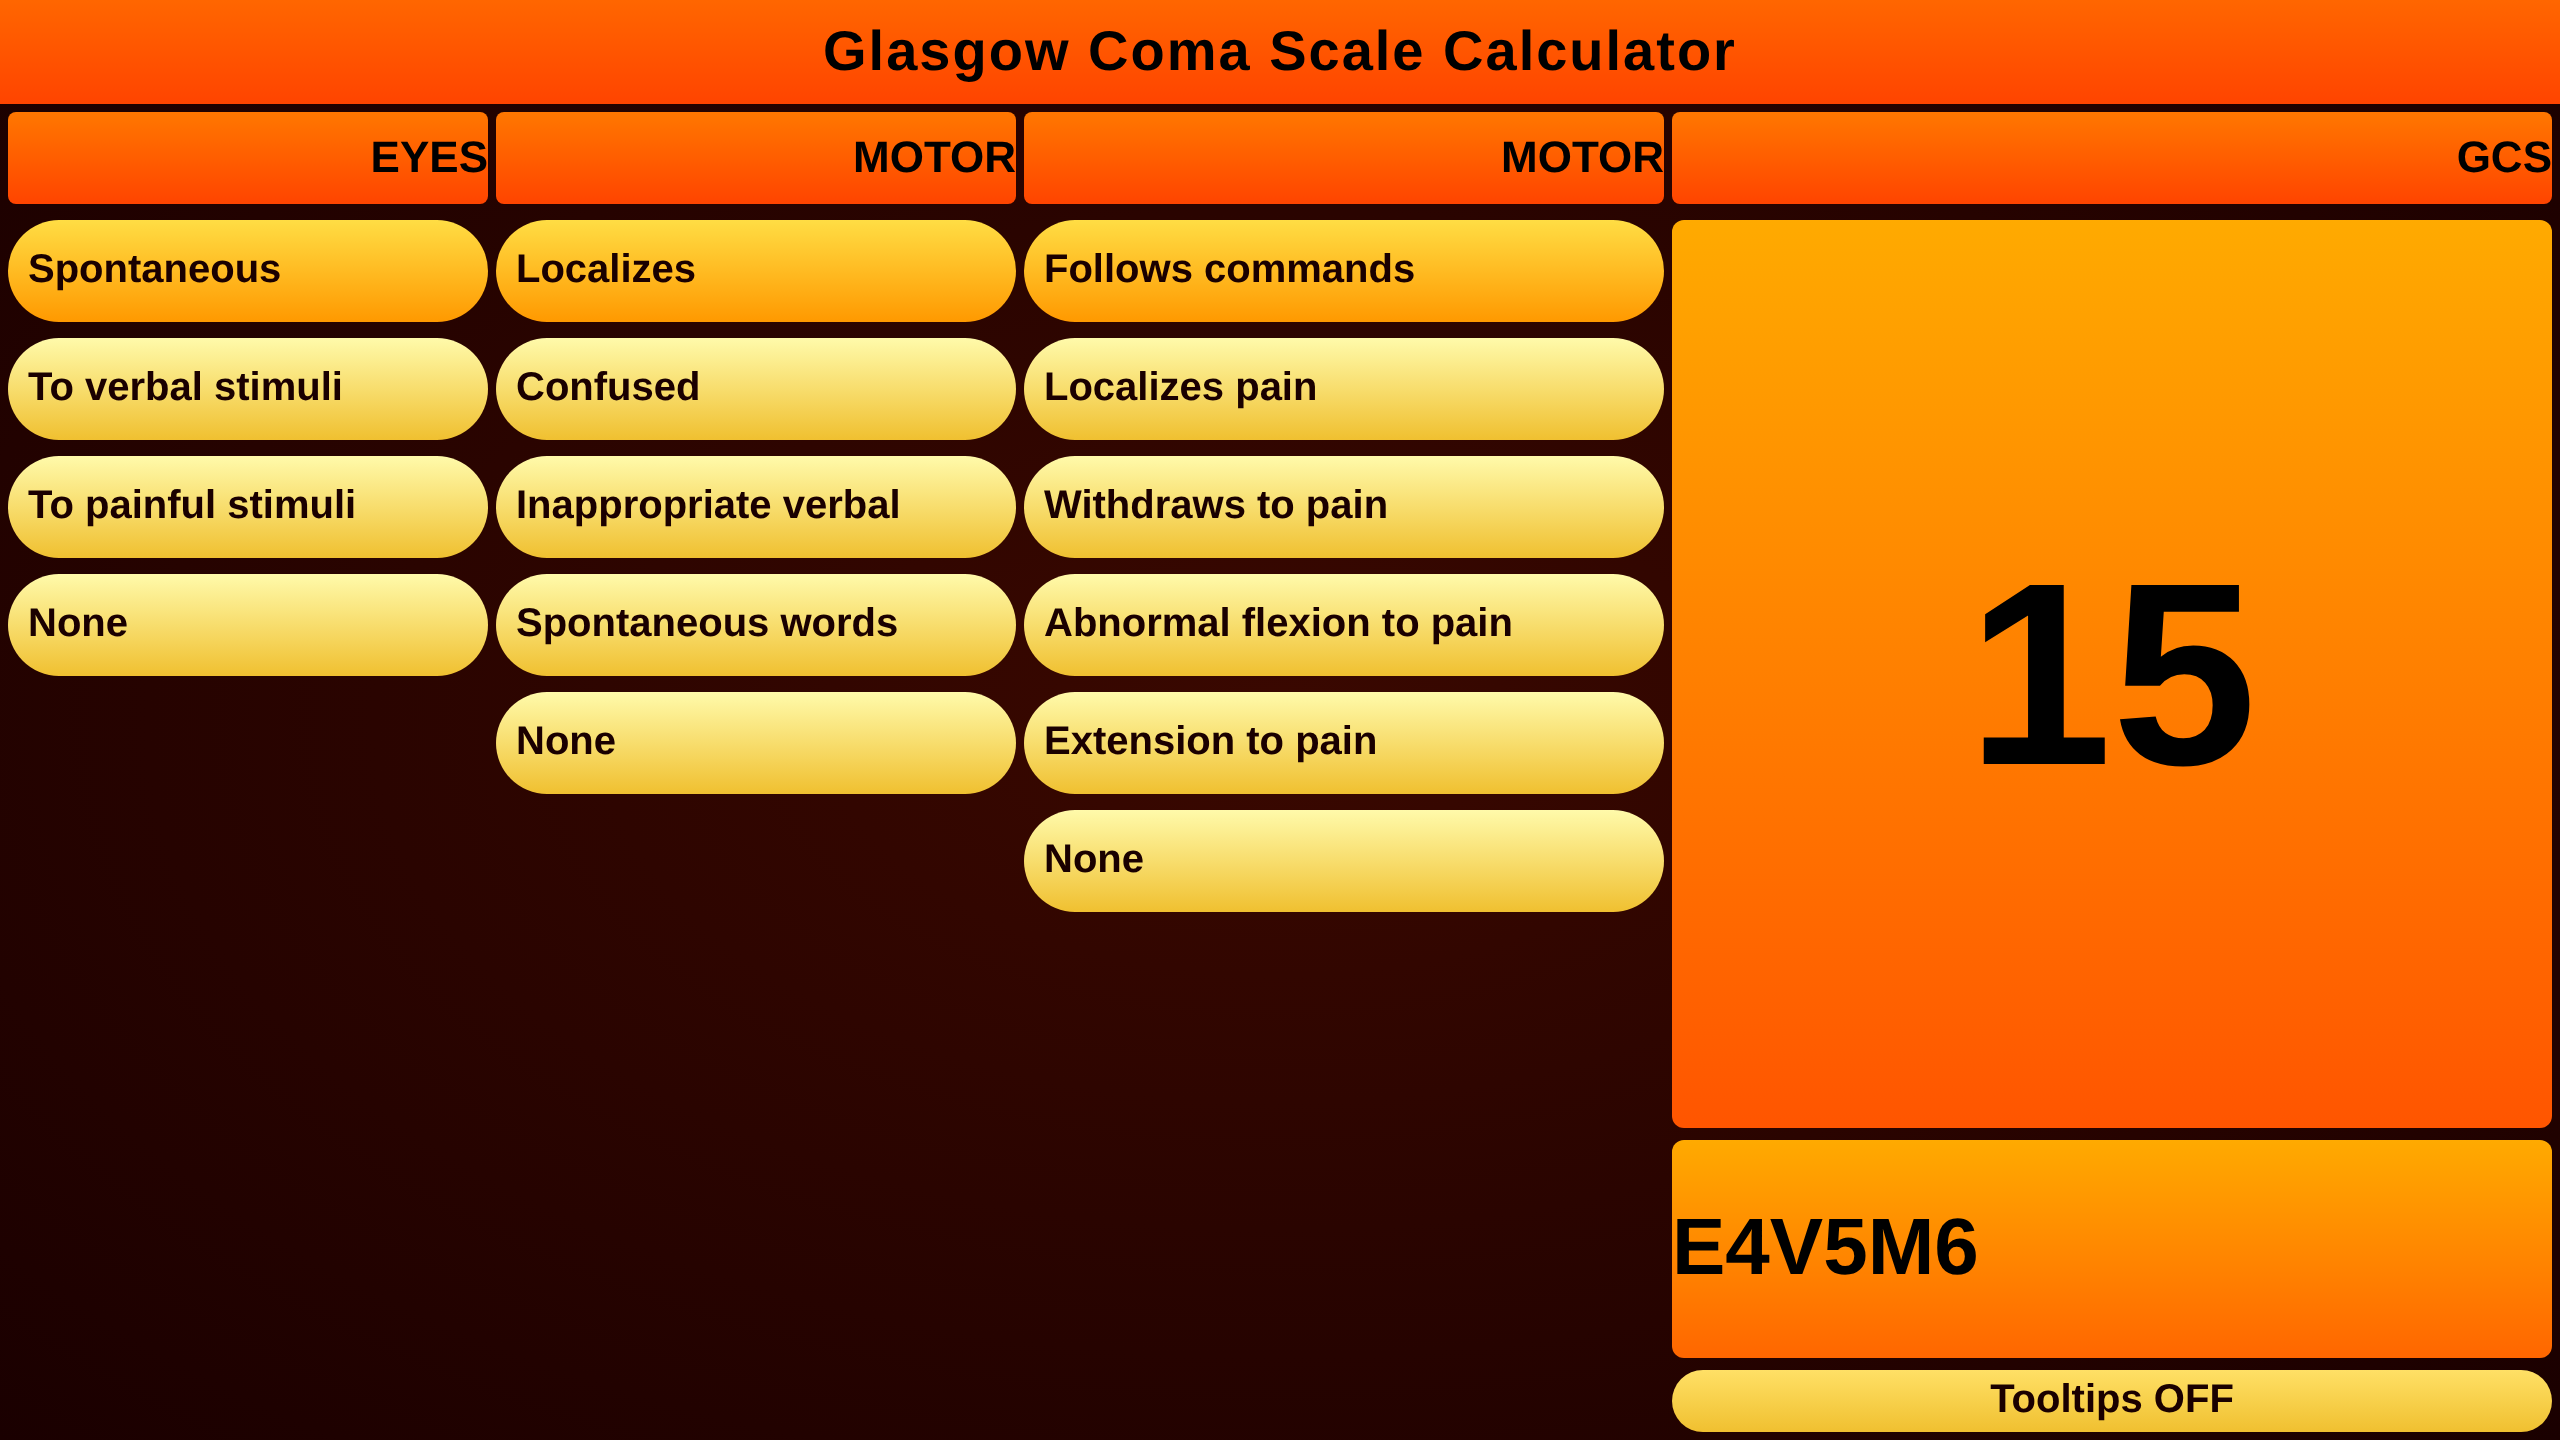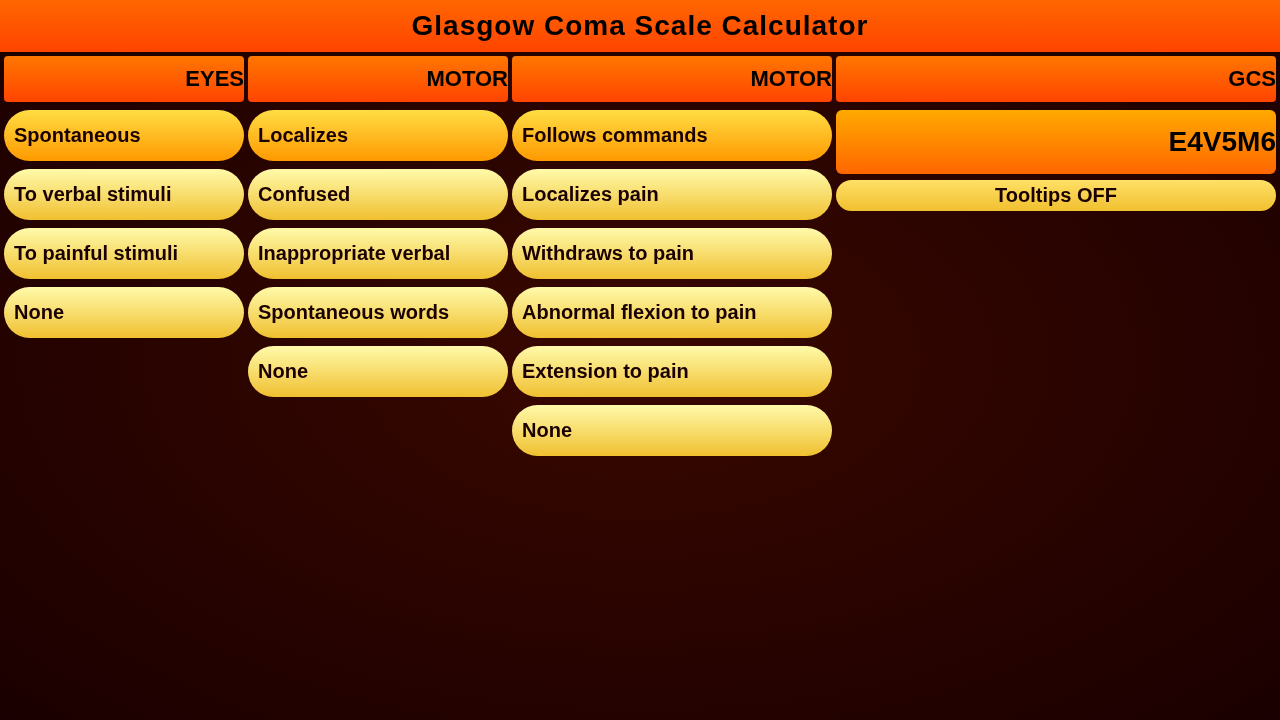--- a/index.html
+++ b/index.html
@@ -90,23 +90,23 @@
     }
     .gcs-score-number {
       font-size: 130px;
       font-weight: bold;
       color: #000;
       line-height: 1;
     }
     .gcs-formula-box {
       background: linear-gradient(180deg, #ffaa00 0%, #ff6600 100%);
       border-radius: 6px;
-      text-align: right;
-      padding: 16px 0;
-      font-size: 28px;
+      text-align: left;
+      padding: 32px 0;
+      font-size: 40px;
       font-weight: bold;
       color: #000;
     }
     .tooltips-btn {
       border-radius: 50px;
       border: none;
       background: linear-gradient(180deg, #ffe066 0%, #f0c030 100%);
       font-size: 20px;
       font-weight: bold;
       color: #1a0000;
@@ -148,17 +148,20 @@
     <div class="column">
       <button class="btn selected">Follows commands</button>
       <button class="btn">Localizes pain</button>
       <button class="btn">Withdraws to pain</button>
       <button class="btn">Abnormal flexion to pain</button>
       <button class="btn">Extension to pain</button>
       <button class="btn">None</button>
     </div>
 
     <div class="gcs-panel">
+      <div class="gcs-score-box">
+        <span class="gcs-score-number">15</span>
+      </div>
       <div class="gcs-formula-box">E4V5M6</div>
       <button class="tooltips-btn">Tooltips OFF</button>
     </div>
   </div>
 </div>
 
 </body></html>

